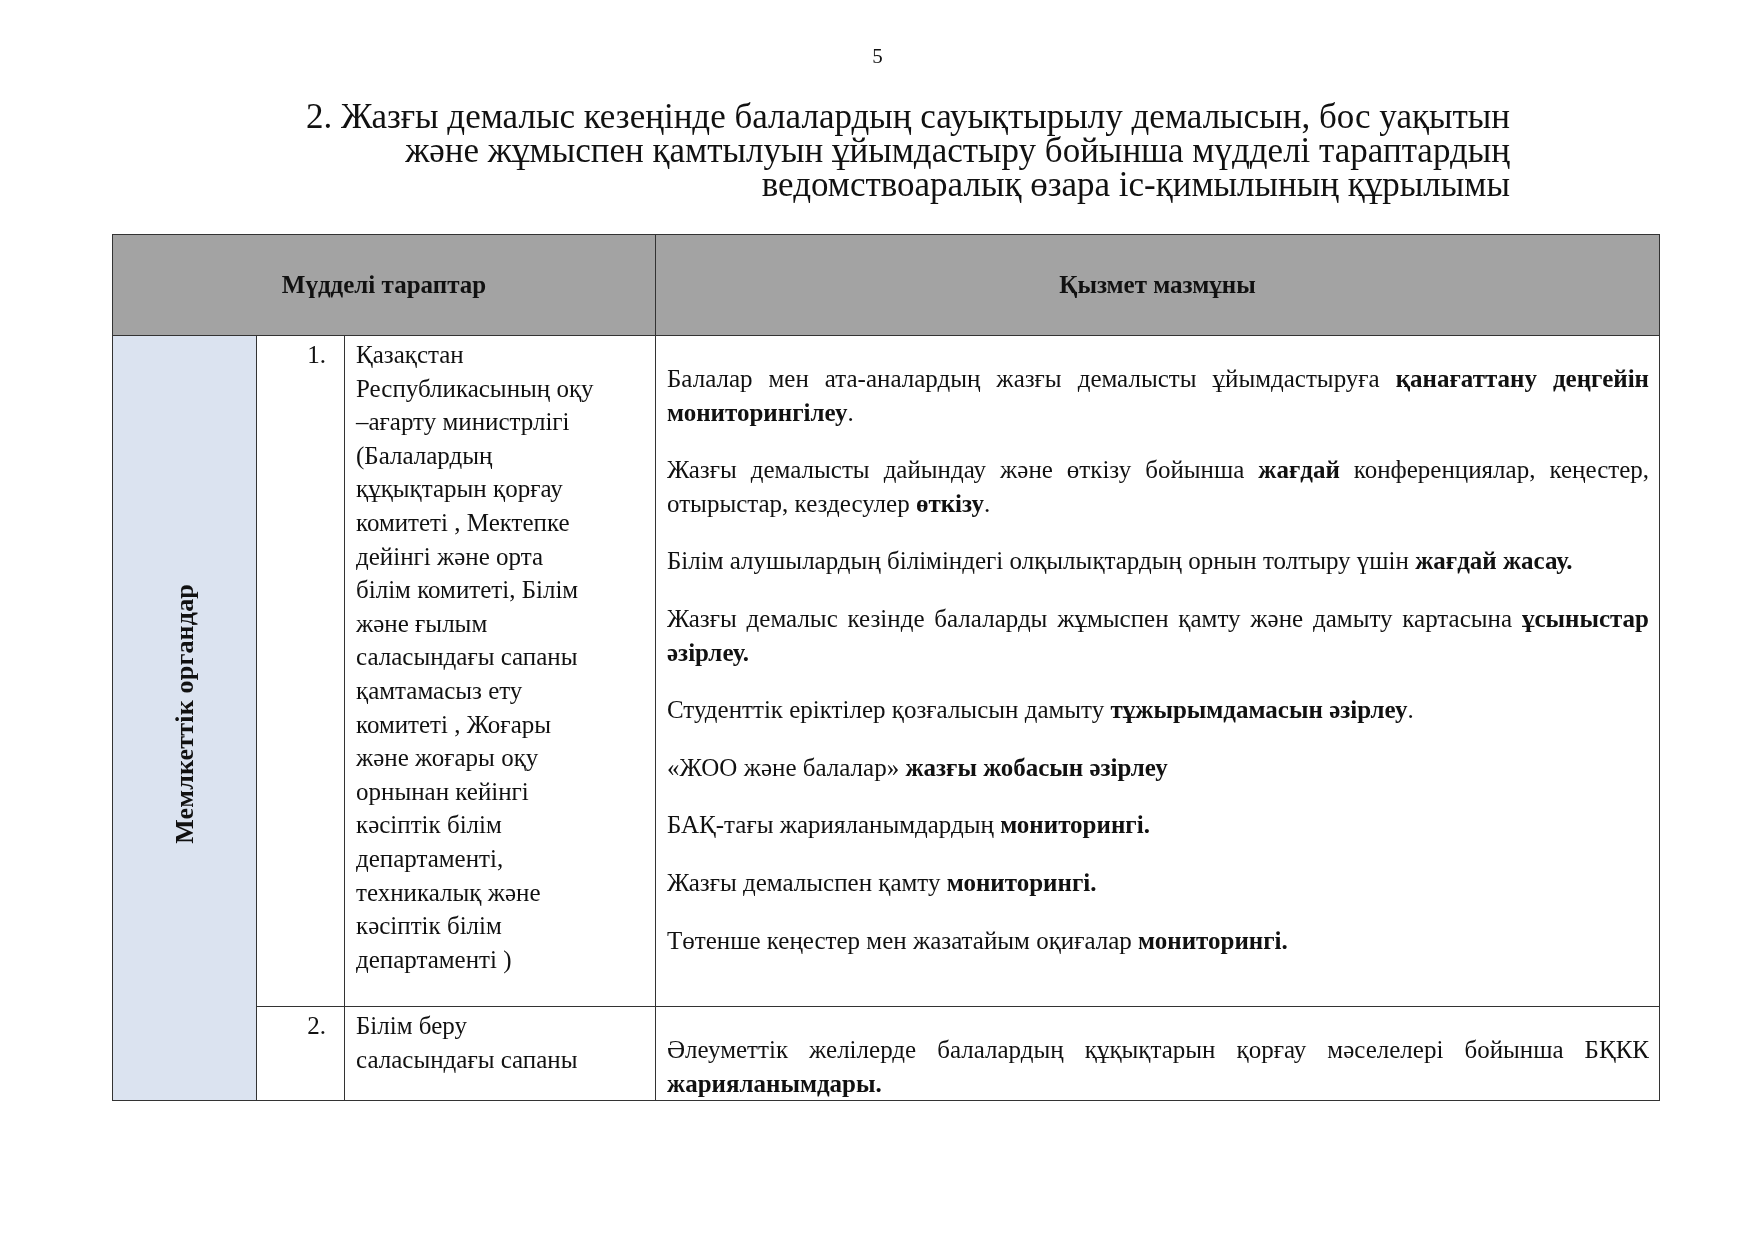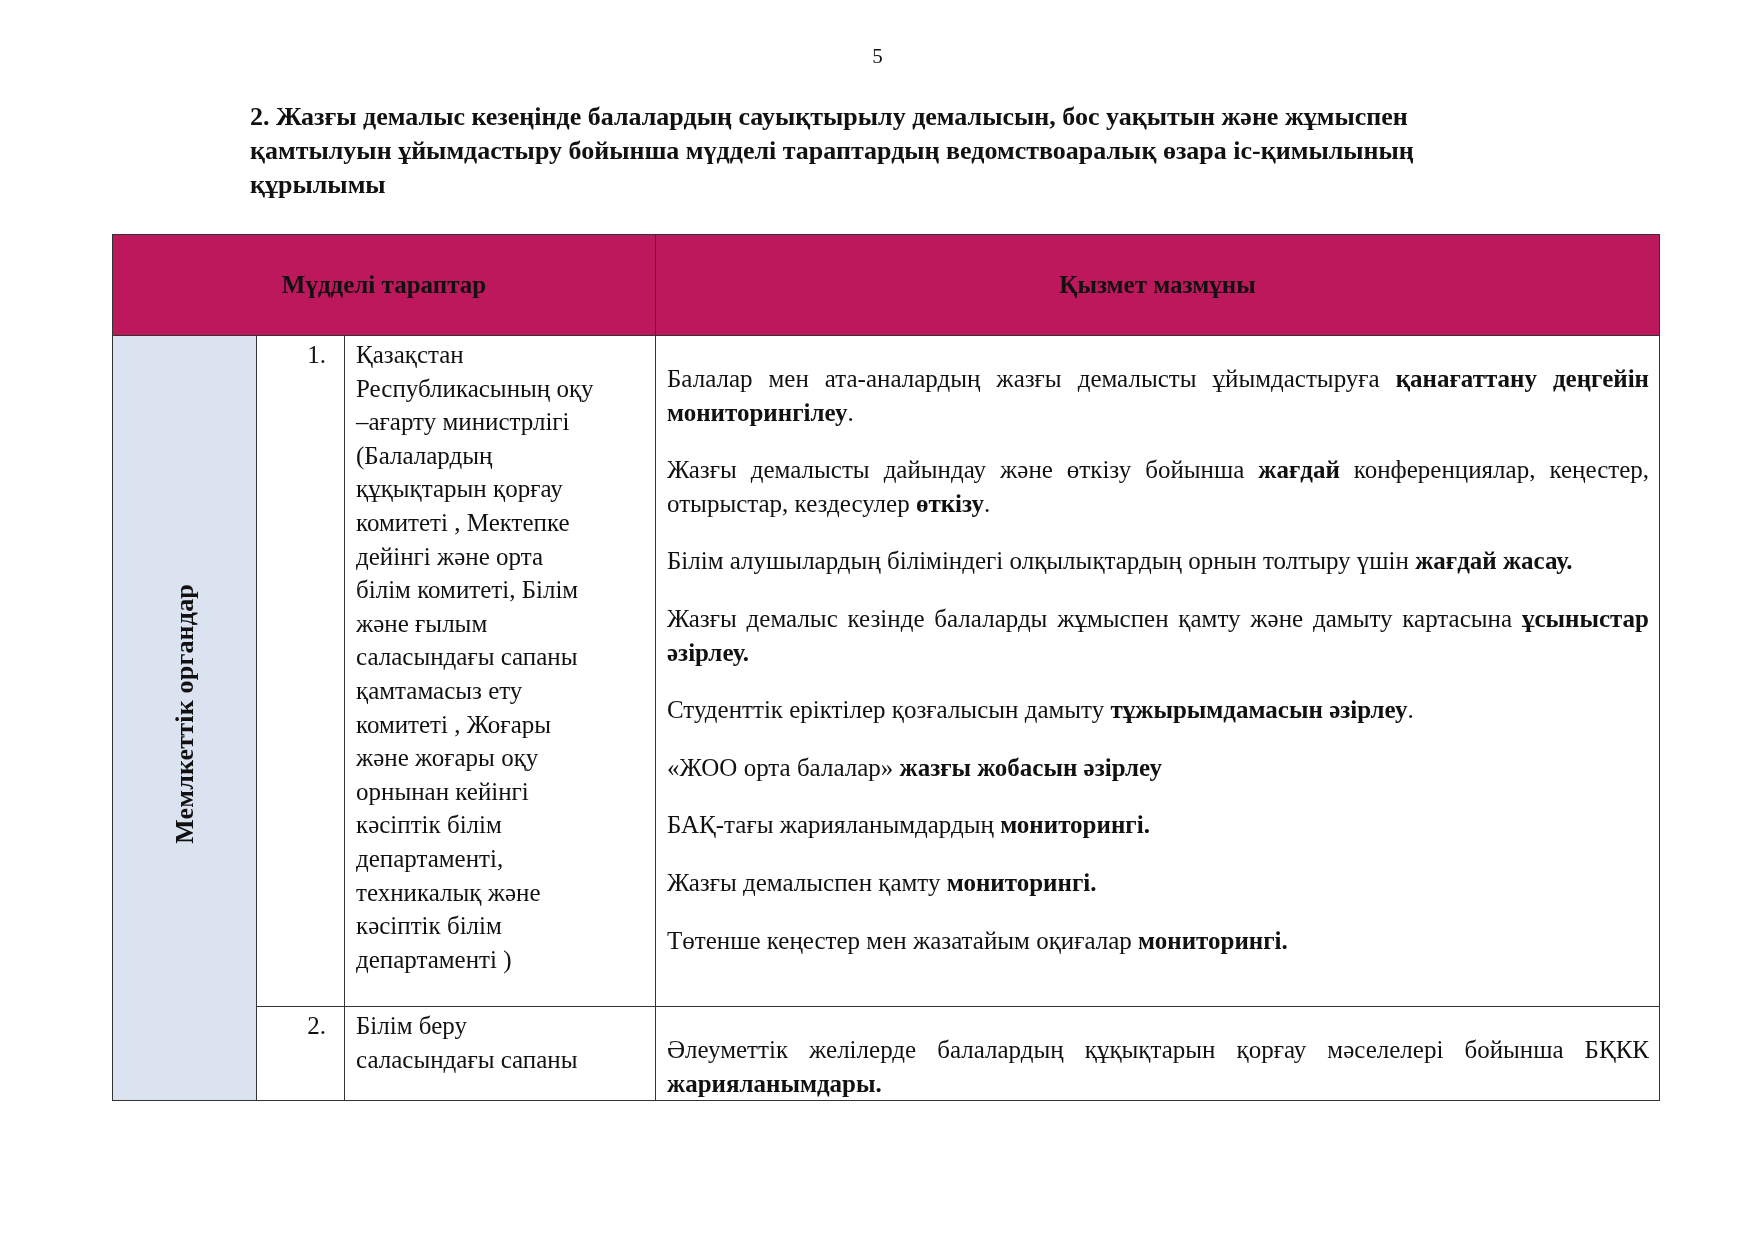--- a/index.html
+++ b/index.html
@@ -1,25 +1,25 @@
 <!DOCTYPE html>
 <html><head>
 <meta charset="utf-8">
 <style>
   html, body { margin: 0; padding: 0; background: #ffffff; }
   body { width: 1755px; height: 1241px; position: relative; overflow: hidden;
          font-family: "Liberation Serif", serif; color: #111; }
   .page-number { position: absolute; top: 44px; left: 0; width: 1755px; text-align: center;
                  font-size: 21px; }
-  .doc-title { position: absolute; top: 100px; left: 250px; width: 1260px; text-align: left;
-               font-size: 26px; font-weight: bold; line-height: 34px; }
+  .doc-title { position: absolute; top: 100px; left: 250px; width: 1260px; text-align: right;
+               font-size: 35px; font-weight: normal; line-height: 34px; }
   table.main { position: absolute; top: 234px; left: 112px; width: 1548px;
                border-collapse: collapse; font-size: 25px; line-height: 33.6px; }
   table.main td, table.main th { border: 1px solid #333; padding: 0; vertical-align: top; }
-  th { background: #be185d; height: 100px; font-weight: bold; font-size: 25px; vertical-align: middle !important; text-align: center; }
+  th { background: #a3a3a3; height: 100px; font-weight: bold; font-size: 25px; vertical-align: middle !important; text-align: center; }
   .col-group { width: 144px; }
   .col-num { width: 88px; }
   .col-name { width: 311px; }
   td.group { background: #dbe3f0; vertical-align: middle !important; text-align: center; }
   .vlabel { display: inline-block; writing-mode: vertical-rl; transform: rotate(180deg);
             font-weight: bold; font-size: 26px; letter-spacing: 0.2px; }
   td.num { text-align: right; padding: 2px 18px 0 0 !important; }
   td.name { padding: 2px 10px 0 11px !important; margin-top: 12px; }
   td.content { padding: 2px 10px 0 11px !important; text-align: justify; }
   .content-line { display: block; margin-top: 24px; }
@@ -69,21 +69,21 @@
 департаменті,
 техникалық және
 кәсіптік білім
 департаменті )</span></td>
     <td class="content">
           <span class="content-line"><span>Балалар мен ата-аналардың жазғы демалысты ұйымдастыруға </span><span class="b">қанағаттану деңгейін мониторингілеу</span><span>.</span></span>
           <span class="content-line"><span>Жазғы демалысты дайындау және өткізу бойынша </span><span class="b">жағдай</span><span> конференциялар, кеңестер, отырыстар, кездесулер </span><span class="b">өткізу</span><span>.</span></span>
           <span class="content-line"><span>Білім алушылардың біліміндегі олқылықтардың орнын толтыру үшін </span><span class="b">жағдай жасау.</span></span>
           <span class="content-line"><span>Жазғы демалыс кезінде балаларды жұмыспен қамту және дамыту картасына </span><span class="b">ұсыныстар әзірлеу.</span></span>
           <span class="content-line"><span>Студенттік еріктілер қозғалысын дамыту </span><span class="b">тұжырымдамасын әзірлеу</span><span>.</span></span>
-          <span class="content-line"><span>«ЖОО орта балалар» </span><span class="b">жазғы жобасын әзірлеу</span></span>
+          <span class="content-line"><span>«ЖОО және балалар» </span><span class="b">жазғы жобасын әзірлеу</span></span>
           <span class="content-line"><span>БАҚ-тағы жарияланымдардың </span><span class="b">мониторингі.</span></span>
           <span class="content-line"><span>Жазғы демалыспен қамту </span><span class="b">мониторингі.</span></span>
           <span class="content-line"><span>Төтенше кеңестер мен жазатайым оқиғалар </span><span class="b">мониторингі.</span></span>
         </td>
   </tr>
   <tr class="row2">
     <td class="num">2.</td>
     <td class="name"><span class="name-text">Білім беру
 саласындағы сапаны</span></td>
     <td class="content">

